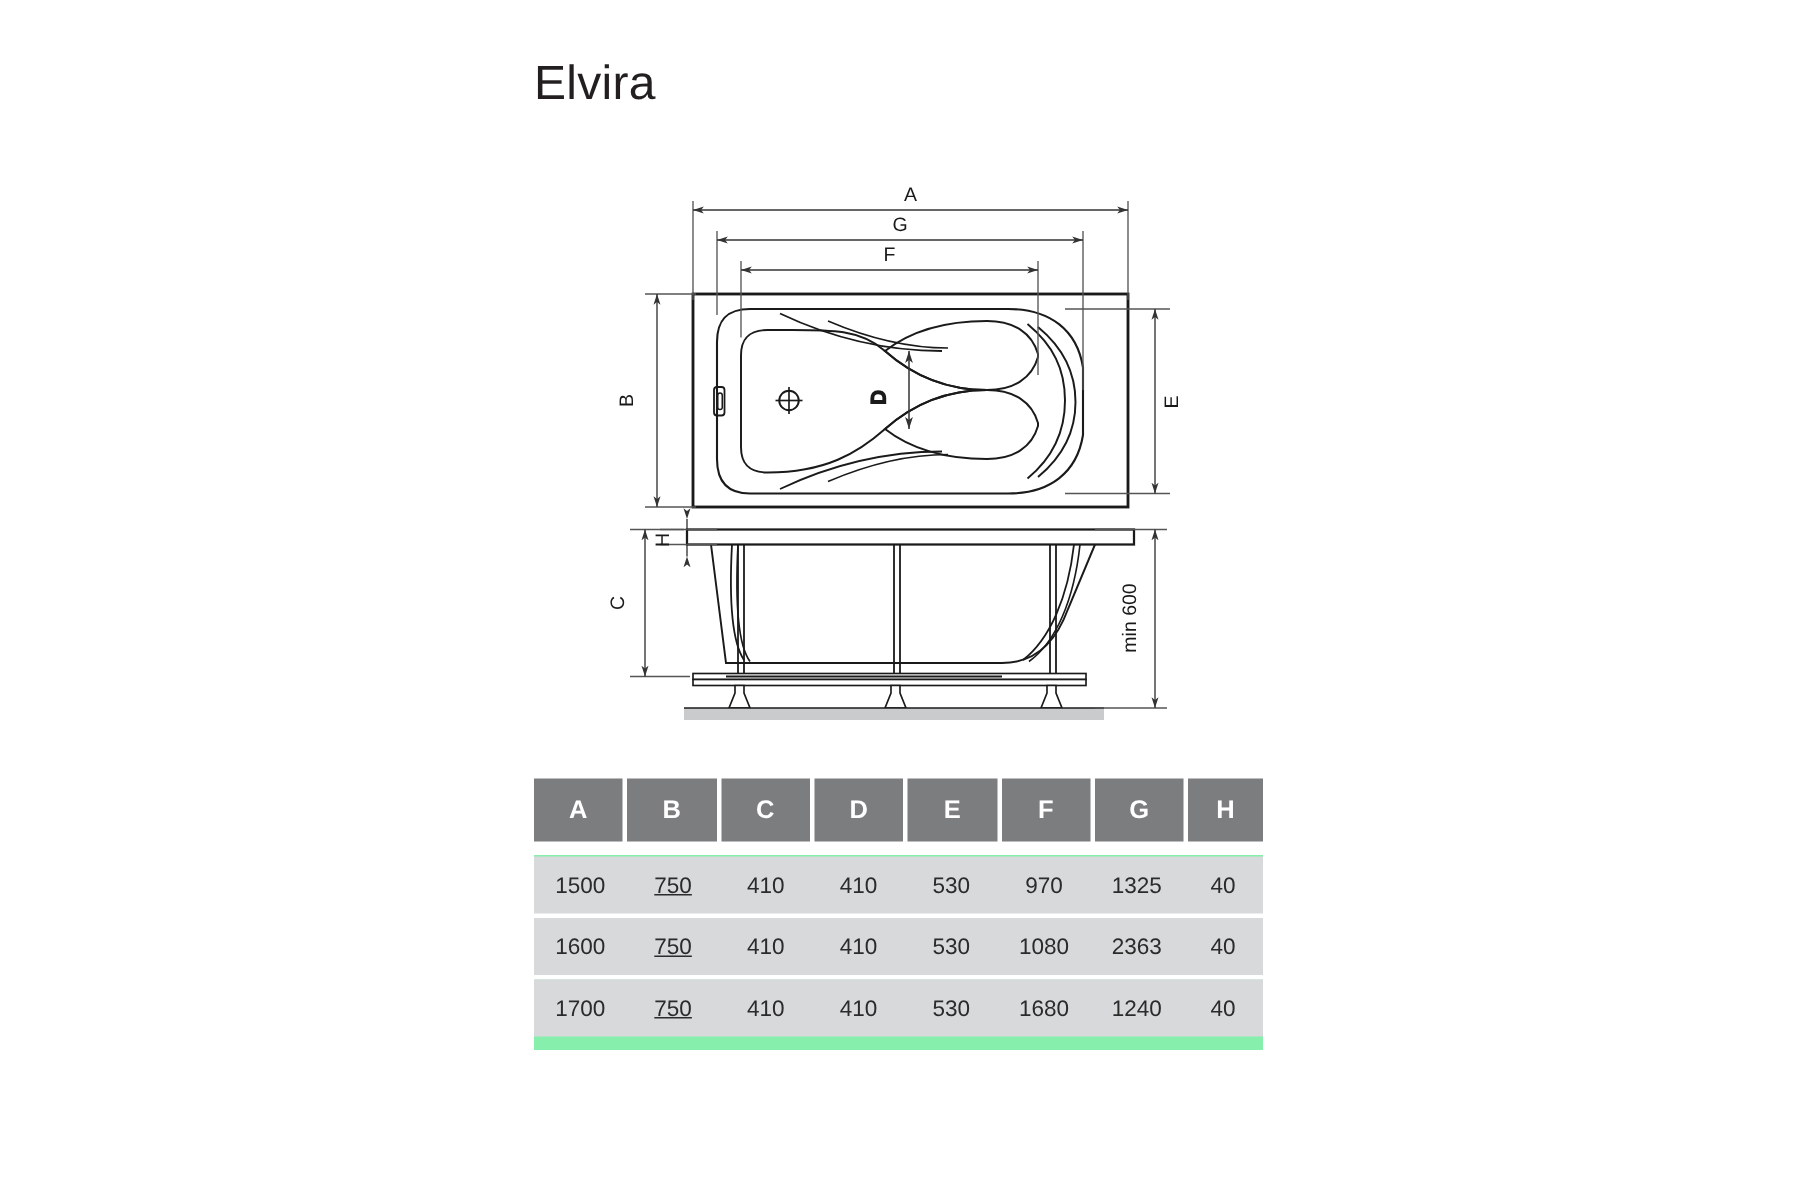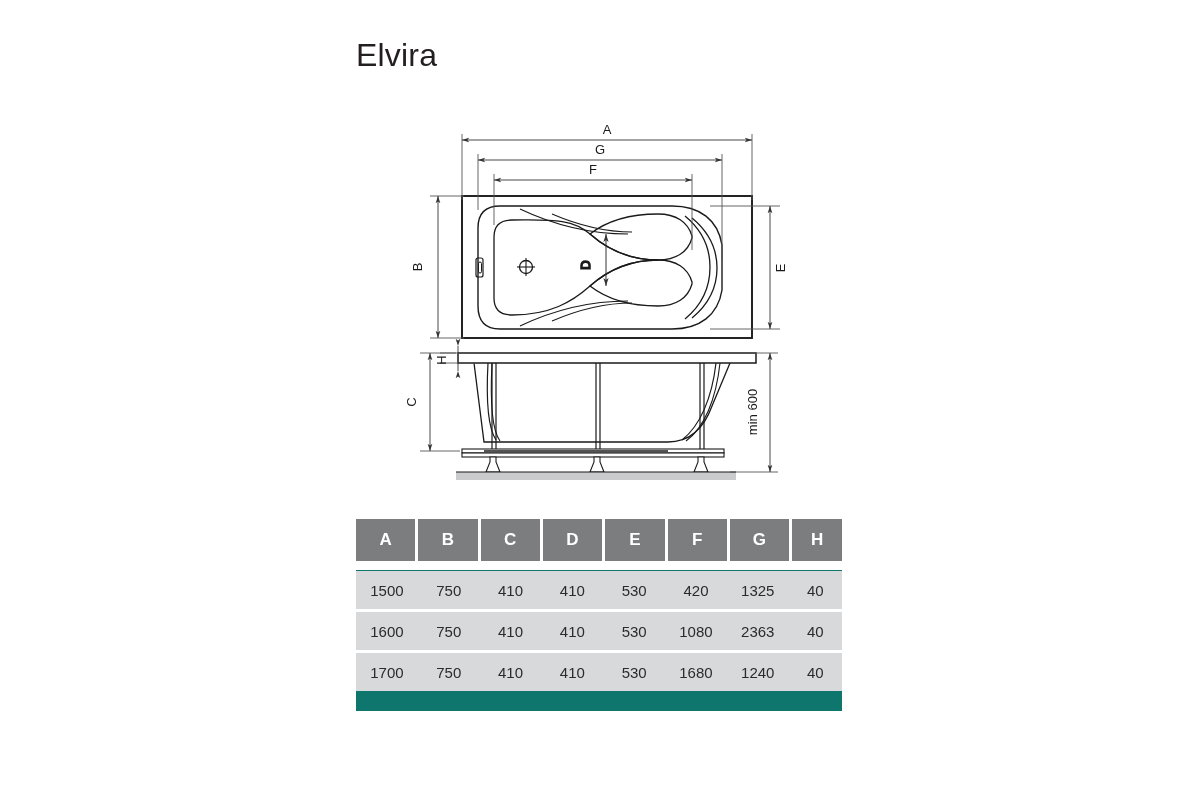--- a/index.html
+++ b/index.html
@@ -65,23 +65,23 @@
     color: #ffffff;
     font-size: 17px;
     font-weight: 700;
     display: flex;
     align-items: center;
     justify-content: center;
     letter-spacing: 0.3px;
   }
   .table-body {
     margin-top: 9px;
-    background: #0f766e;
+    background: #86efac;
     padding-top: 1px;
-    padding-bottom: 20px;
+    padding-bottom: 9px;
   }
   .table-row {
     display: flex;
     height: 38px;
     border-bottom: 3px solid #ffffff;
     background: #d7d9da;
   }
   .table-row:last-child { border-bottom: none; align-items: center; }
   .table-row .cell {
     display: flex;
@@ -95,21 +95,21 @@
   .col-0 { width: 62px; }
   .col-1 { width: 62px; }
   .col-2 { width: 62px; }
   .col-3 { width: 62px; }
   .col-4 { width: 62px; }
   .col-5 { width: 62px; }
   .col-6 { width: 62px; }
   .col-7 { width: 52px; }
 
   .table-body .col-0 { width: 65px; }
-  .table-body .col-1 { width: 65px; }
+  .table-body .col-1 { width: 65px; text-decoration: underline; }
   .table-body .col-2 { width: 65px; }
   .table-body .col-3 { width: 65px; }
   .table-body .col-4 { width: 65px; }
   .table-body .col-5 { width: 65px; }
   .table-body .col-6 { width: 65px; }
   .table-body .col-7 { width: 56px; }
 
   .dim-label {
     font-family: "Liberation Sans", sans-serif;
     font-size: 13px;
@@ -309,21 +309,21 @@
       <div class="cell col-7">H</div>
     </div>
 
     <div class="table-body">
       <div class="table-row">
         <div class="cell col-0">1500</div>
         <div class="cell col-1">750</div>
         <div class="cell col-2">410</div>
         <div class="cell col-3">410</div>
         <div class="cell col-4">530</div>
-        <div class="cell col-5">420</div>
+        <div class="cell col-5">970</div>
         <div class="cell col-6">1325</div>
         <div class="cell col-7">40</div>
       </div>
       <div class="table-row">
         <div class="cell col-0">1600</div>
         <div class="cell col-1">750</div>
         <div class="cell col-2">410</div>
         <div class="cell col-3">410</div>
         <div class="cell col-4">530</div>
         <div class="cell col-5">1080</div>

